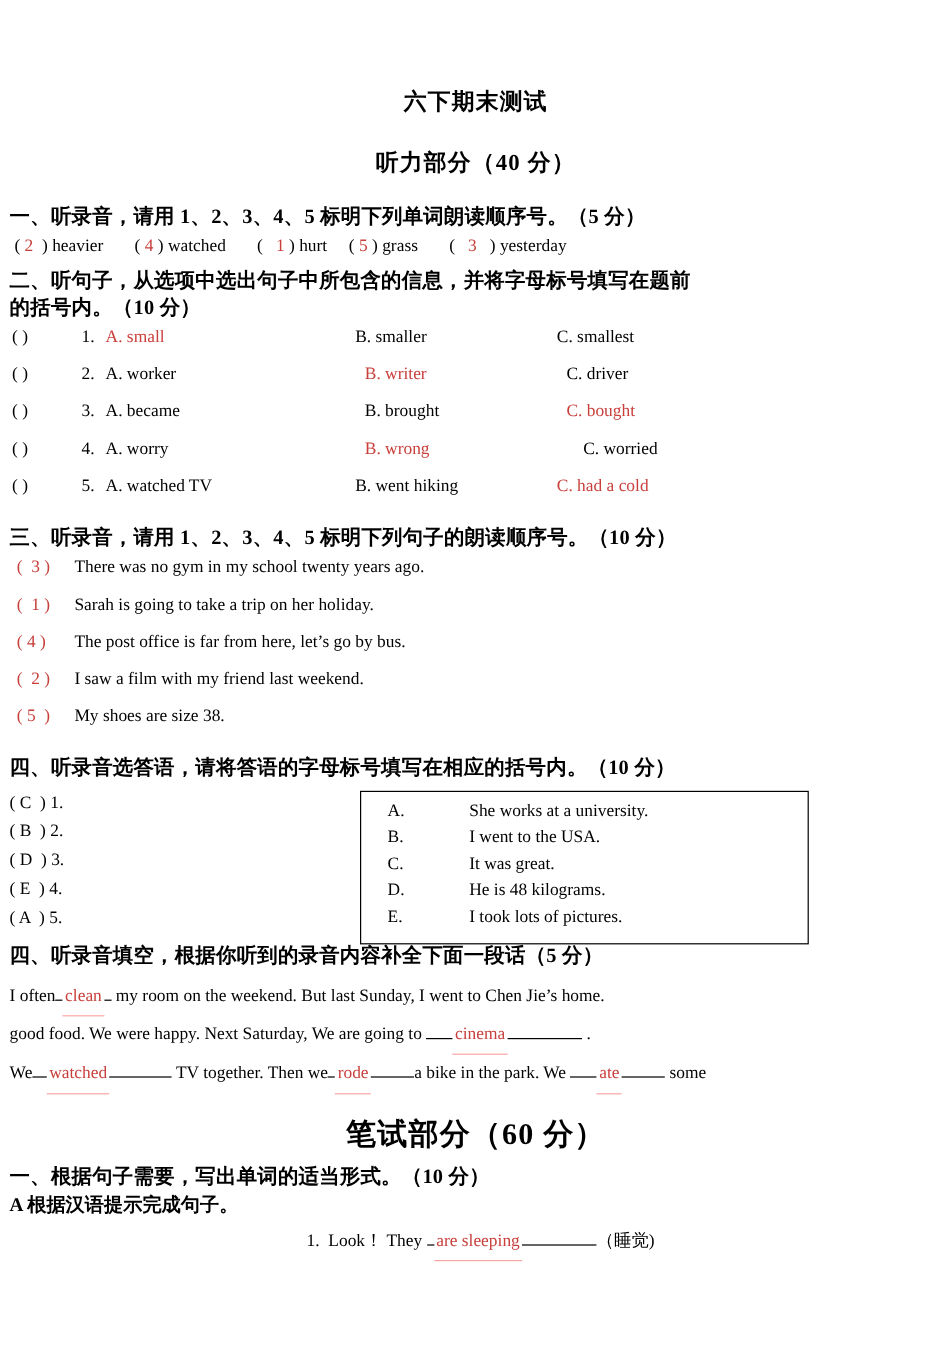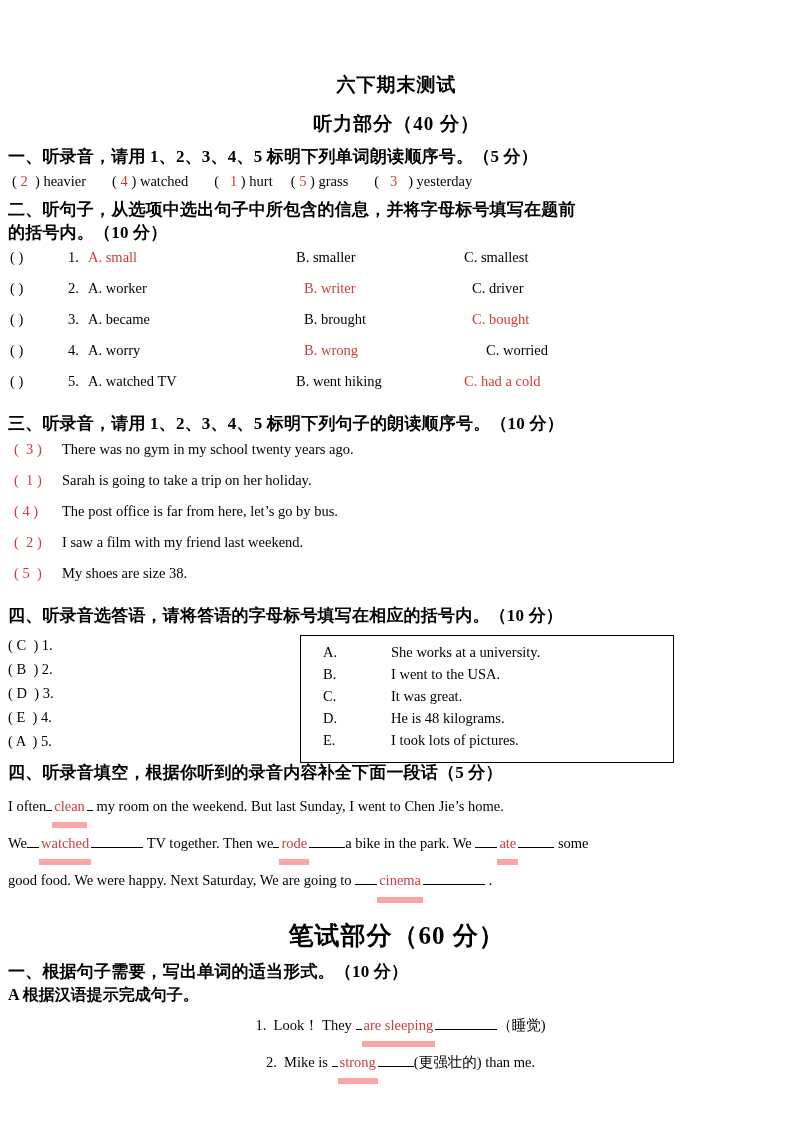--- a/index.html
+++ b/index.html
@@ -26,21 +26,21 @@
 
   
   .doc-title,
   .part-title {
     text-align: center;
     font-weight: bold;
     font-size: 19px;
     letter-spacing: 1px;
   }
   .doc-title { margin: 0; padding-top: 72px; }
-  .part-title { margin: 0; padding-top: 13px; }
+  .part-title { margin: 12px; padding-top: 13px; }
 
   .part-title-mid {
     text-align: center;
     font-weight: bold;
     font-size: 25px;
     letter-spacing: 1px;
     margin: 0;
     padding-top: 16px;
   }
 
@@ -139,21 +139,21 @@
 
   
   .cloze { padding: 6px 0 0 8px; }
   .cloze-line {
     font-size: 14.5px;
     line-height: 2.16;
     white-space: nowrap;
   }
   .ul-red {
     color: #c8403c;
-    border-bottom: 6px solid #fca5a5;
+    border-bottom: 1px solid #fca5a5;
     display: inline-block;
     vertical-align: baseline;
     padding: 0 2px;
   }
   .pad-l4 { display: inline-block; width: 6px; border-bottom: 1px solid #000; }
   .pad-l8 { display: inline-block; width: 12px; border-bottom: 1px solid #000; }
   .pad-l16 { display: inline-block; width: 22px; border-bottom: 1px solid #000; }
   .pad-l28 { display: inline-block; width: 36px; border-bottom: 1px solid #000; }
   .pad-l44 { display: inline-block; width: 52px; border-bottom: 1px solid #000; }
   .pad-l60 { display: inline-block; width: 62px; border-bottom: 1px solid #000; }
@@ -291,35 +291,32 @@
   </div>
 
   <div class="sec-head">四、听录音填空，根据你听到的录音内容补全下面一段话（5 分）</div>
 
   <div class="cloze">
     <div class="cloze-line">
       <span>I often</span><span class="pad-l4"></span><span class="ul-red">clean</span><span class="pad-l4"></span> <span>my room on the weekend. But last Sunday, I went to Chen Jie’s home.</span>
     </div>
 
     <div class="cloze-line">
+      <span>good food. We were happy. Next Saturday, We are going to</span> <span class="pad-l16"></span><span class="ul-red">cinema</span><span class="pad-l60"></span> <span>.</span>
+    </div>
+
+    <div class="cloze-line">
       <span>We</span><span class="pad-l8"></span><span class="ul-red">watched</span><span class="pad-l44"></span> <span>TV together. Then we</span><span class="pad-l4"></span><span class="ul-red">rode</span><span class="pad-l28"></span><span>a bike in the park. We</span> <span class="pad-l16"></span><span class="ul-red">ate</span><span class="pad-l28"></span> <span>some</span>
-    </div>
-
-    <div class="cloze-line">
-      <span>good food. We were happy. Next Saturday, We are going to</span> <span class="pad-l16"></span><span class="ul-red">cinema</span><span class="pad-l60"></span> <span>.</span>
     </div>
   </div>
 
   <div class="part-title-mid">笔试部分（60 分）</div>
 
   <div class="sec-head">一、根据句子需要，写出单词的适当形式。（10 分）</div>
   <div class="sub-head">A 根据汉语提示完成句子。</div>
 
   <div class="wq-list">
     <div class="wq-row">
       <span>1.</span>&nbsp;&nbsp;<span>Look！   They</span> <span class="pad-l4"></span><span class="ul-red">are sleeping</span><span class="pad-l60"></span><span>（睡觉)</span>
     </div>
-    <div class="wq-row">
-      <span>2.</span>&nbsp;&nbsp;<span>Mike is</span> <span class="pad-l4"></span><span class="ul-red">strong</span><span class="pad-l28"></span><span>(更强壮的) than me.</span>
-    </div>
   </div>
 
 </div>
 
 </body></html>

